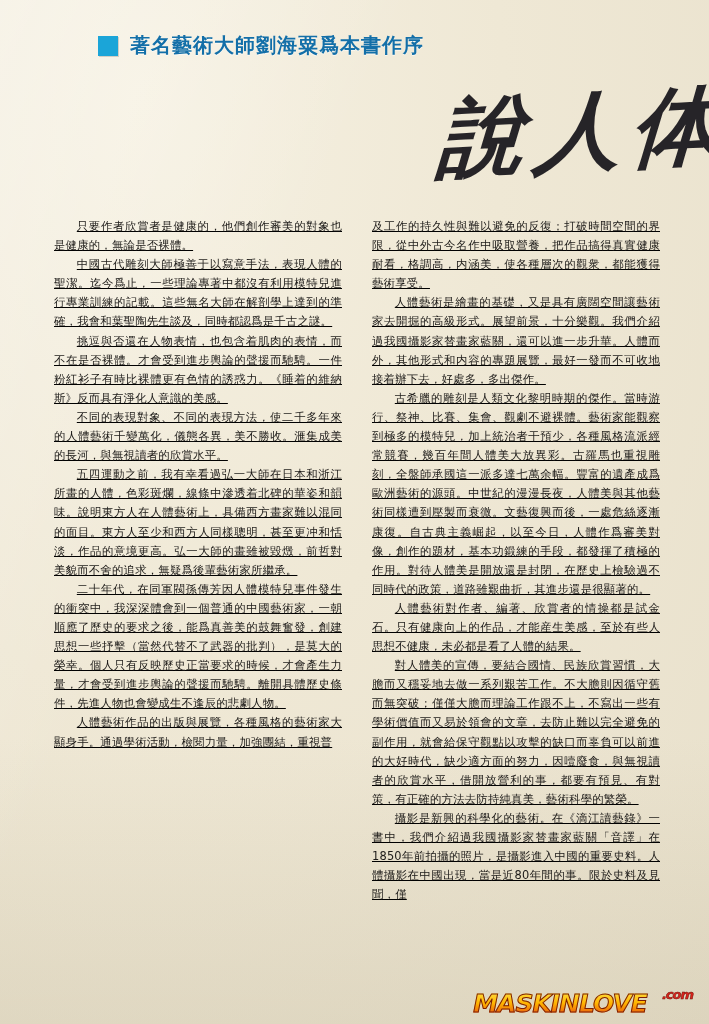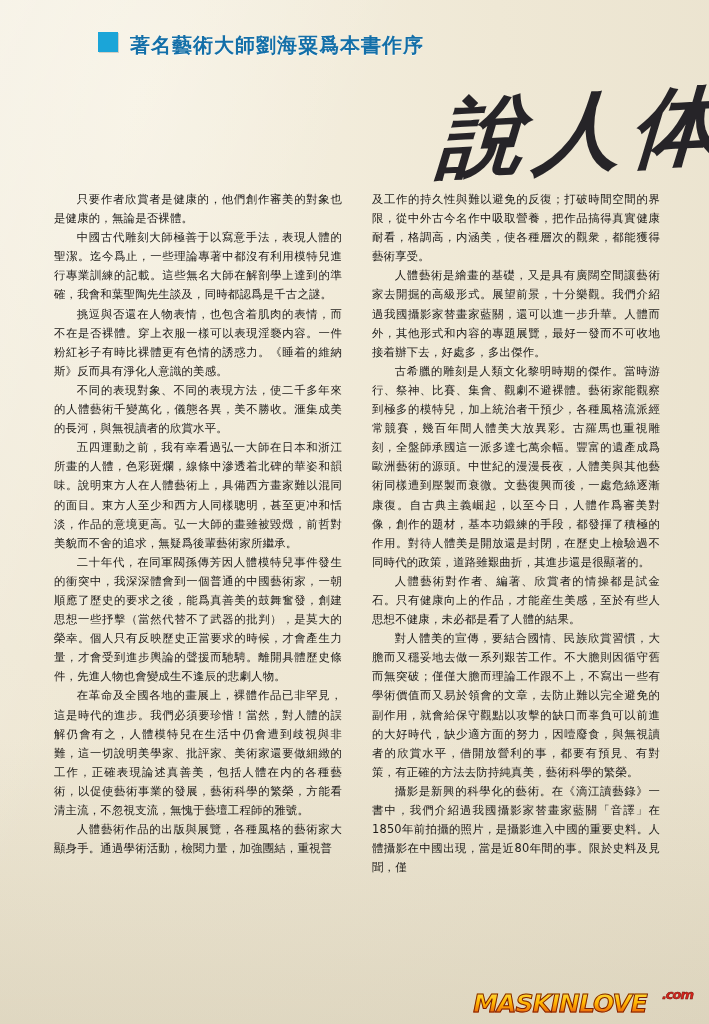--- a/index.html
+++ b/index.html
@@ -32,21 +32,21 @@
       linear-gradient(0deg, rgba(180,170,140,0.22) 0%, rgba(180,170,140,0) 28%);
     pointer-events: none;
   }
 
   
   .header {
     position: absolute;
     left: 54px;
     top: 32px;
     display: flex;
-    align-items: flex-start;
+    align-items: center;
     gap: 12px;
     padding-left: 44px;
   }
   .header-marker {
     width: 20px;
     height: 20px;
     background: #1ba5d8;
     flex: 0 0 auto;
     box-shadow: 1px 1px 0 rgba(0,0,0,0.15);
   }
@@ -73,25 +73,26 @@
     font-style: italic;
     transform: skewX(-6deg) rotate(-3deg);
     white-space: nowrap;
     opacity: 0.92;
   }
 
   
   .columns {
     position: absolute;
     left: 54px;
-    top: 190px;
+    top: 217px;
     width: 606px;
     height: 772px;
     display: flex;
     gap: 30px;
+    text-decoration: underline;
   }
   .col {
     width: 288px;
     font-size: 11.4px;
     line-height: 19.1px;
     color: #1c1a18;
     text-align: justify;
     text-justify: inter-character;
     letter-spacing: 0.2px;
   }
@@ -140,25 +141,24 @@
     <div class="header-marker"></div>
     <div class="header-title">著名藝術大師劉海粟爲本書作序</div>
   </div>
 
   <div class="calligraphy">說人体</div>
 
   <div class="columns">
     <div class="col">
       <p class="indent">只要作者欣賞者是健康的，他們創作審美的對象也是健康的，無論是否裸體。</p>
       <p class="indent">中國古代雕刻大師極善于以寫意手法，表現人體的聖潔。迄今爲止，一些理論專著中都沒有利用模特兒進行專業訓練的記載。這些無名大師在解剖學上達到的準確，我會和葉聖陶先生談及，同時都認爲是千古之謎。</p>
-      <p class="indent">挑逗與否還在人物表情，也包含着肌肉的表情，而不在是否裸體。穿上衣服一樣可以表現淫褻内容。一件粉紅衫子有時比裸體更有色情的誘惑力。《睡着的維納斯》反而具有淨化人意識的美感。</p>
+      <p class="indent">挑逗與否還在人物表情，也包含着肌肉的表情，而不在是否裸體。才會受到進步輿論的聲援而馳騁。一件粉紅衫子有時比裸體更有色情的誘惑力。《睡着的維納斯》反而具有淨化人意識的美感。</p>
       <p class="indent">不同的表現對象、不同的表現方法，使二千多年來的人體藝術千變萬化，儀態各異，美不勝收。滙集成美的長河，與無視讀者的欣賞水平。</p>
       <p class="indent">五四運動之前，我有幸看過弘一大師在日本和浙江所畫的人體，色彩斑爛，線條中滲透着北碑的華姿和韻味。說明東方人在人體藝術上，具備西方畫家難以混同的面目。東方人至少和西方人同樣聰明，甚至更冲和恬淡，作品的意境更高。弘一大師的畫雖被毀燬，前哲對美貌而不舍的追求，無疑爲後輩藝術家所繼承。</p>
       <p class="indent">二十年代，在同軍閥孫傳芳因人體模特兒事件發生的衝突中，我深深體會到一個普通的中國藝術家，一朝順應了歷史的要求之後，能爲真善美的鼓舞奮發，創建思想一些抒擊（當然代替不了武器的批判），是莫大的榮幸。個人只有反映歷史正當要求的時候，才會產生力量，才會受到進步輿論的聲援而馳騁。離開具體歷史條件，先進人物也會變成生不逢辰的悲劇人物。</p>
-      <p class="indent">在革命及全國各地的畫展上，裸體作品已非罕見，這是時代的進步。我們必須要珍惜！當然，對人體的誤解仍會有之，人體模特兒在生活中仍會遭到歧視與非難，這一切說明美學家、批評家、美術家還要做細緻的工作，正確表現論述真善美，包括人體在内的各種藝術，以促使藝術事業的發展，藝術科學的繁榮，方能看清主流，不忽視支流，無愧于藝壇工程師的雅號。</p>
       <p class="indent">人體藝術作品的出版與展覽，各種風格的藝術家大顯身手。通過學術活動，檢閱力量，加強團結，重視普</p>
     </div>
     <div class="col">
       <p>及工作的持久性與難以避免的反復；打破時間空間的界限，從中外古今名作中吸取營養，把作品搞得真實健康耐看，格調高，内涵美，使各種層次的觀衆，都能獲得藝術享受。</p>
       <p class="indent">人體藝術是繪畫的基礎，又是具有廣闊空間讓藝術家去開掘的高級形式。展望前景，十分樂觀。我們介紹過我國攝影家替畫家藍關，還可以進一步升華。人體而外，其他形式和内容的專題展覽，最好一發而不可收地接着辦下去，好處多，多出傑作。</p>
       <p class="indent">古希臘的雕刻是人類文化黎明時期的傑作。當時游行、祭神、比賽、集會、觀劇不避裸體。藝術家能觀察到極多的模特兒，加上統治者干預少，各種風格流派經常競賽，幾百年間人體美大放異彩。古羅馬也重視雕刻，全盤師承國這一派多達七萬余幅。豐富的遺產成爲歐洲藝術的源頭。中世紀的漫漫長夜，人體美與其他藝術同樣遭到壓製而衰微。文藝復興而後，一處危絲逐漸康復。自古典主義崛起，以至今日，人體作爲審美對像，創作的題材，基本功鍛練的手段，都發揮了積極的作用。對待人體美是開放還是封閉，在歷史上檢驗過不同時代的政策，道路雖艱曲折，其進步還是很顯著的。</p>
       <p class="indent">人體藝術對作者、編著、欣賞者的情操都是試金石。只有健康向上的作品，才能産生美感，至於有些人思想不健康，未必都是看了人體的結果。</p>
       <p class="indent">對人體美的宣傳，要結合國情、民族欣賞習慣，大膽而又穩妥地去做一系列艱苦工作。不大膽則因循守舊而無突破；僅僅大膽而理論工作跟不上，不寫出一些有學術價值而又易於領會的文章，去防止難以完全避免的副作用，就會給保守觀點以攻擊的缺口而辜負可以前進的大好時代，缺少適方面的努力，因噎廢食，與無視讀者的欣賞水平，借開放營利的事，都要有預見、有對策，有正確的方法去防持純真美，藝術科學的繁榮。</p>
       <p class="indent">攝影是新興的科學化的藝術。在《滴江讀藝錄》一書中，我們介紹過我國攝影家替畫家藍關「音譯」在1850年前拍攝的照片，是攝影進入中國的重要史料。人體攝影在中國出現，當是近80年間的事。限於史料及見聞，僅</p>
     </div>

